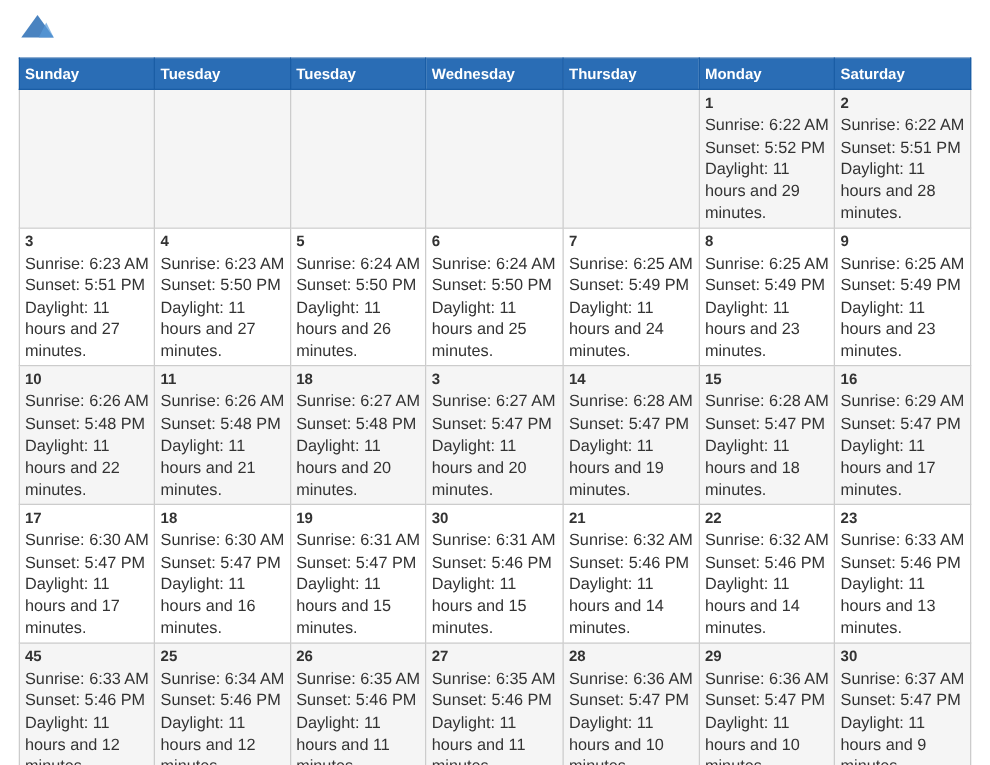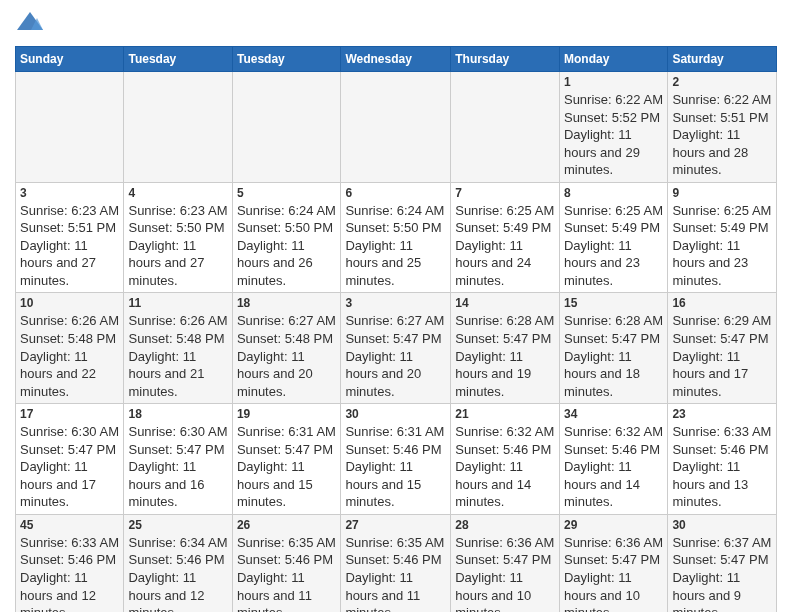--- a/index.html
+++ b/index.html
@@ -272,21 +272,21 @@
 Sunset: 5:46 PM
 Daylight: 11 hours and 15 minutes.</div>
           </td>
           <td>
             <span class="day-number">21</span>
             <div class="day-info" style="white-space: pre-line;">Sunrise: 6:32 AM
 Sunset: 5:46 PM
 Daylight: 11 hours and 14 minutes.</div>
           </td>
           <td>
-            <span class="day-number">34</span>
+            <span class="day-number">22</span>
             <div class="day-info" style="white-space: pre-line;">Sunrise: 6:32 AM
 Sunset: 5:46 PM
 Daylight: 11 hours and 14 minutes.</div>
           </td>
           <td>
             <span class="day-number">23</span>
             <div class="day-info" style="white-space: pre-line;">Sunrise: 6:33 AM
 Sunset: 5:46 PM
 Daylight: 11 hours and 13 minutes.</div>
           </td>

